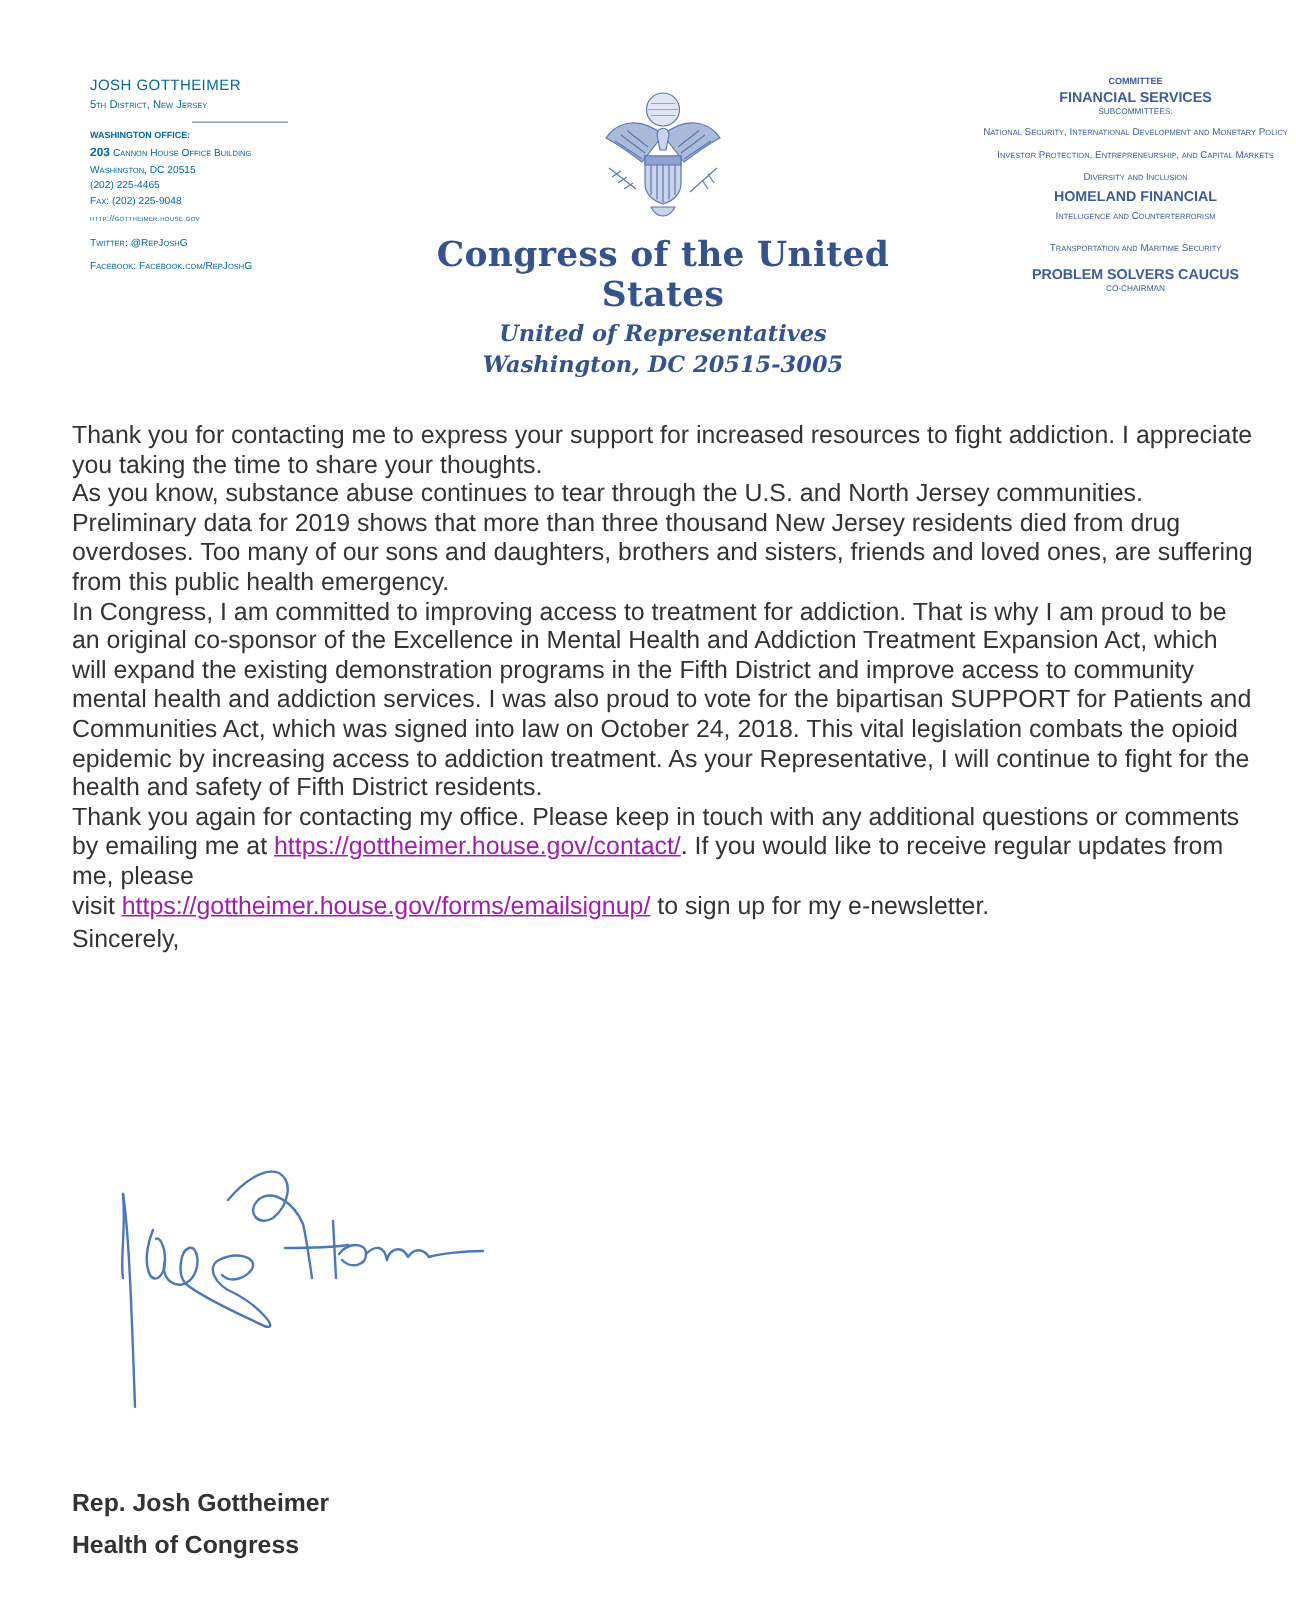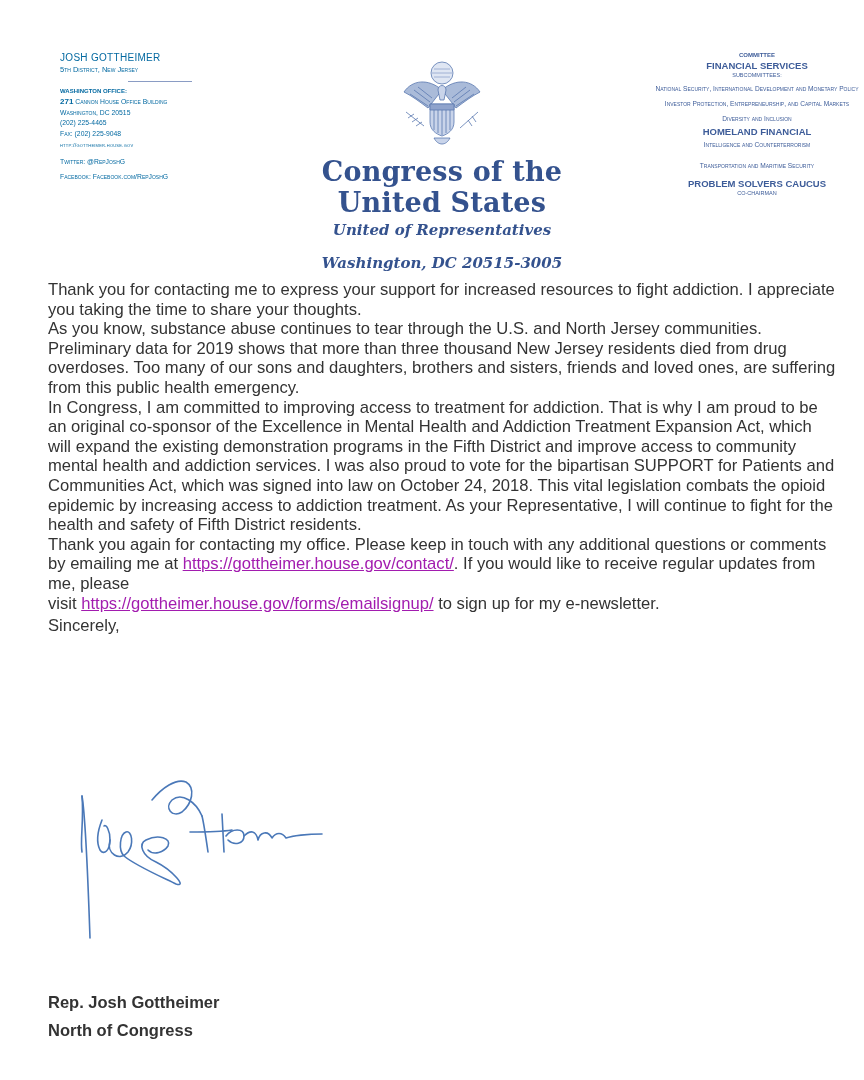--- a/index.html
+++ b/index.html
@@ -13,23 +13,23 @@
   .lh-rule { width: 64px; height: 1px; background: #8a9cc4; margin: 7px auto 6px; }
   .lh-office { font-size: 6px; font-weight: bold; margin-bottom: 3px; }
   .lh-small { font-size: 6.8px; font-variant: small-caps; line-height: 10.5px; }
   .lh-small b { font-weight: bold; font-size: 8px; font-variant: normal; }
   .lh-url { font-size: 5.5px; font-variant: small-caps; margin: 3px 0 6px; letter-spacing: 0.2px; }
   .lh-social { font-size: 6.8px; font-variant: small-caps; line-height: 15px; }
 
   
   .seal { left: 398px; top: 60px; width: 88px; height: 90px; }
   .lh-title { left: 270px; top: 156px; width: 344px; text-align: center; color: #34528e; font-family: "DejaVu Serif", serif; }
-  .lh-title .t1 { font-size: 27px; font-weight: bold; letter-spacing: 0.2px; }
+  .lh-title .t1 { font-size: 23px; font-weight: bold; letter-spacing: 0.2px; }
   .lh-title .t2 { font-size: 15px; font-weight: bold; font-style: italic; margin-top: 3px; }
-  .lh-title .t3 { font-size: 15px; font-weight: bold; font-style: italic; margin-top: 15px; }
+  .lh-title .t3 { font-size: 15px; font-weight: bold; font-style: italic; margin-top: 3px; }
 
   
   .lh-right { left: 652px; top: 52px; width: 210px; text-align: center; color: #3d5c99; }
   .r-committee { font-size: 6px; font-weight: bold; }
   .r-head { font-size: 9.5px; font-weight: bold; margin-top: 2px; }
   .r-sub { font-size: 5.5px; font-variant: small-caps; margin-top: 1px; margin-bottom: 6px; }
   .r-item { font-size: 6.6px; font-variant: small-caps; line-height: 9px; margin-bottom: 6px; }
   .r-co { font-size: 5.5px; font-variant: small-caps; margin-top: 1px; }
 
   
@@ -44,21 +44,21 @@
   .sigblock { left: 48px; top: 988px; font-size: 16.5px; font-weight: bold; color: #333; line-height: 28px; }
 </style>
 </head>
 <body>
 
 <div class="abs lh-left">
   <div class="lh-name">JOSH GOTTHEIMER</div>
   <div class="lh-district">5th District, New Jersey</div>
   <div class="lh-rule"></div>
   <div class="lh-office">WASHINGTON OFFICE:</div>
-  <div class="lh-small"><b>271</b> <span>Cannon House Office Building</span></div>
+  <div class="lh-small"><b>203</b> <span>Cannon House Office Building</span></div>
   <div class="lh-small">Washington, DC 20515</div>
   <div class="lh-small">(202) 225-4465</div>
   <div class="lh-small">Fax: (202) 225-9048</div>
   <div class="lh-url">http://gottheimer.house.gov</div>
   <div class="lh-social">Twitter: @RepJoshG</div>
   <div class="lh-social">Facebook: Facebook.com/RepJoshG</div>
 </div>
 
 <svg class="abs seal" viewBox="0 0 88 90">
   <g fill="#aabbd9" stroke="#5a78b0" stroke-width="0.8">
@@ -116,14 +116,14 @@
     <path d="M126 56 C128 64 130 78 132 92"></path>
     <path d="M114 72 C128 72 144 72 156 70"></path>
     <path d="M146 54 L148 92"></path>
     <path d="M150 76 C156 68 168 68 168 76 C168 84 158 86 152 80"></path>
     <path d="M168 76 C174 70 180 70 182 80 C184 72 192 70 196 78 C200 72 206 72 210 78 C216 76 232 74 246 74"></path>
   </g>
 </svg>
 
 <div class="abs sigblock">
   <div>Rep. Josh Gottheimer</div>
-  <div>North of Congress</div>
+  <div>Health of Congress</div>
 </div>
 
 </body></html>

